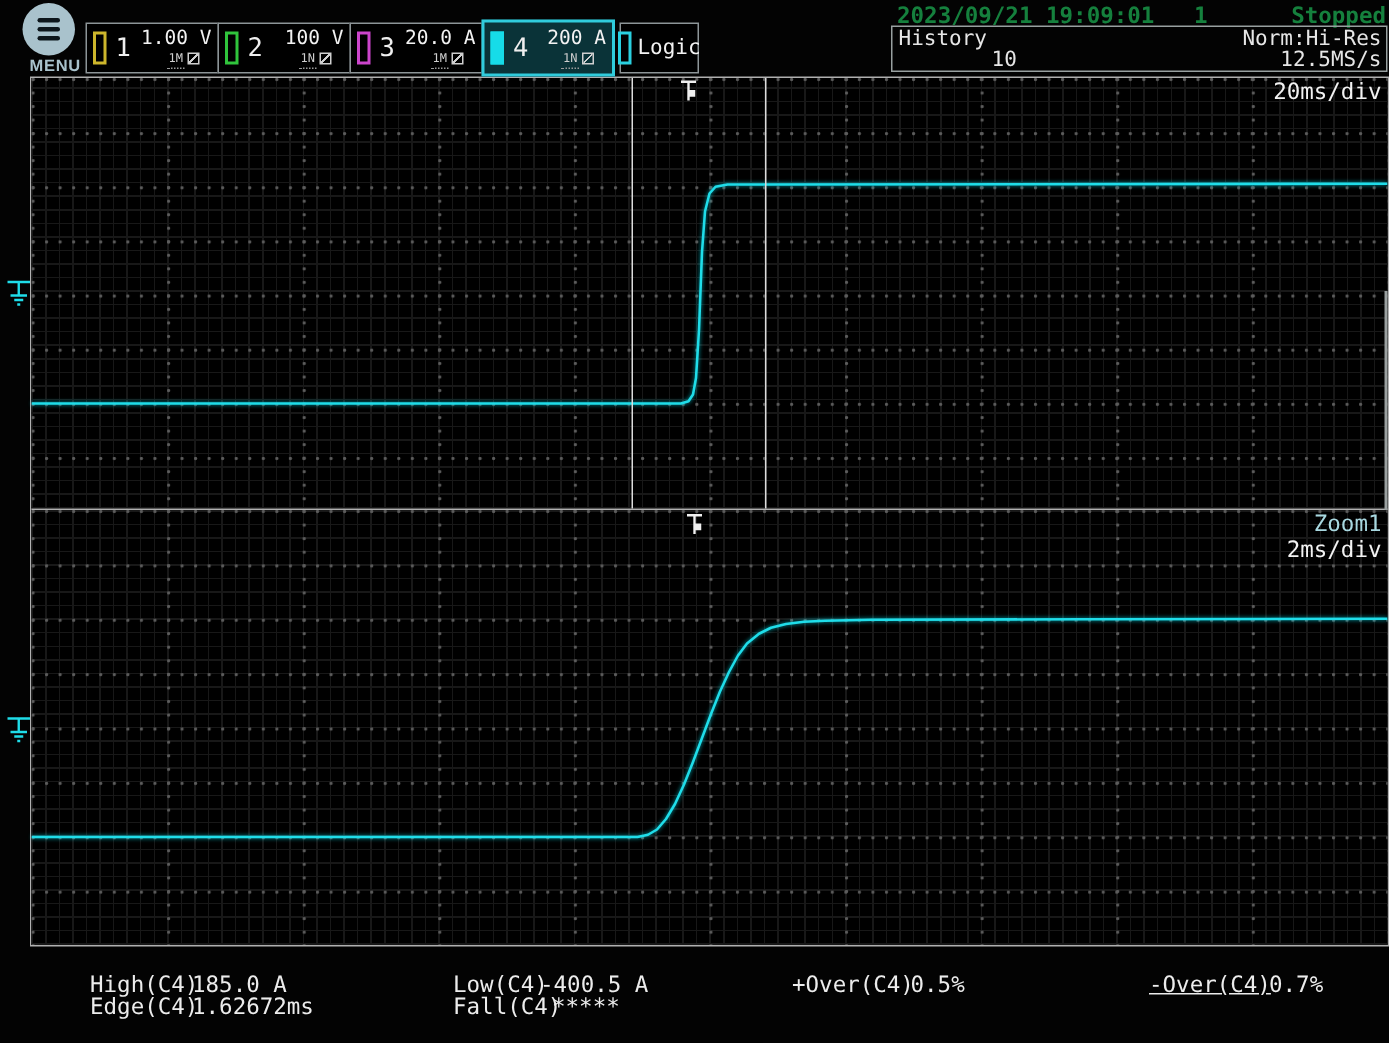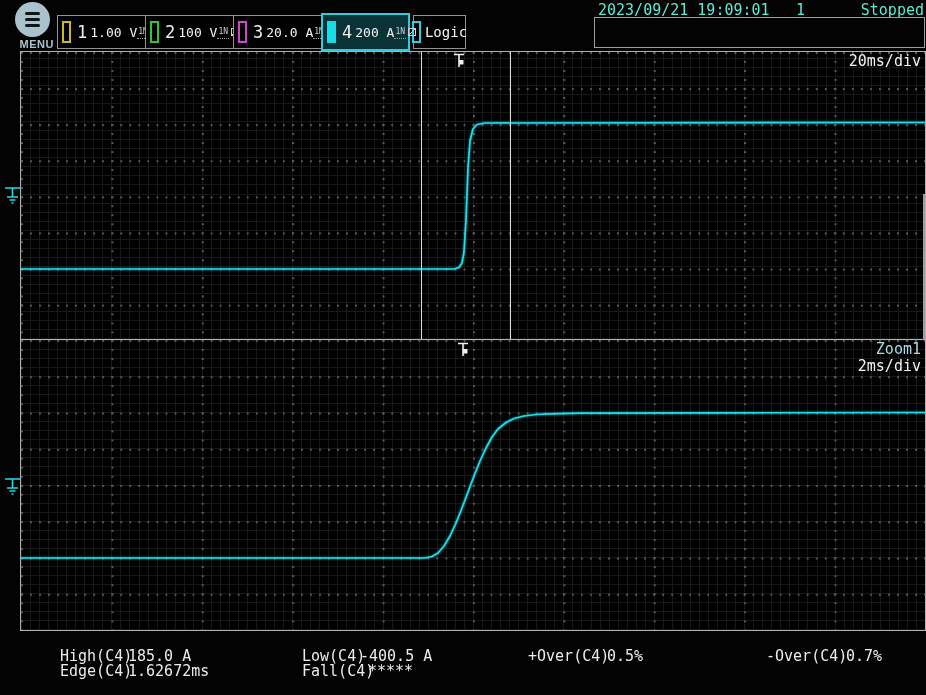--- a/index.html
+++ b/index.html
@@ -17,30 +17,30 @@
 
   .ch-strip { position:absolute; left:58px; top:15px; height:34px; display:flex; align-items:center; }
   .chbox { width:89px; height:34px; border:1px solid #8d9598; margin-left:-1px; background:#000;
            display:flex; align-items:center; padding:2px 4px; position:relative; z-index:1; }
   .chbox.active { height:38px; border:2px solid #30ccdc; background:#0a3338; z-index:2; }
   .chip { width:9px; height:22px; border:2px solid #888; flex:none; }
   .chip-1 { border-color:#cdb62c; } .chip-2 { border-color:#30c43c; }
   .chip-3 { border-color:#cc45cc; } .chip-4 { border-color:#16dce8; background:#16dce8; }
   .chip-logic { border-color:#2ad0e0; }
   .ch-num { font-size:17px; color:#efefef; margin:0 3px 0 6px; }
-  .ch-right { flex:1; display:flex; flex-direction:row; align-items:flex-end; line-height:13px; }
+  .ch-right { flex:1; display:flex; flex-direction:column; align-items:flex-end; line-height:13px; }
   .ch-scale { font-size:13px; color:#f2f2f2; white-space:nowrap; }
   .ch-coup { font-size:8px; color:#cfcfcf; display:flex; align-items:center; gap:2px; margin-right:8px; }
   .ch-coup .imp { border-bottom:1px dotted #9a9a9a; padding:0 1px; }
   .probe-ic { width:8px; height:8px; border:1px solid #cfcfcf; display:inline-block;
               background:linear-gradient(135deg, transparent 44%, #cfcfcf 44%, #cfcfcf 56%, transparent 56%); }
   .logicbox { width:53px; justify-content:center; margin-left:3px; }
   .logic-label { font-size:14px; color:#f2f2f2; margin-left:4px; }
 
-  .dt-row { position:absolute; top:1px; font-size:15px; color:#5eead4; white-space:nowrap; }
+  .dt-row { position:absolute; top:1px; font-size:15px; color:#15803d; white-space:nowrap;font-weight:bold; }
   .info-box { position:absolute; left:594px; top:17px; width:331px; height:31px;
               border:1px solid #98a0a0; display:flex; font-size:14px; line-height:14px; }
   .cell-trig { width:173px; border-right:1px solid #98a0a0; padding:1px 0 0 4px; }
   .trig-line1 { display:flex; align-items:center; gap:4px; white-space:nowrap; }
   .cell-acq { flex:1; padding:1px 3px 0 4px; }
   .acq-r1, .acq-r2 { display:flex; justify-content:space-between; white-space:nowrap; }
   .acq-r2 .hist-val { margin-left:62px; }
 
   
   .scope { position:absolute; left:20px; top:51px; width:906px; height:580px;
@@ -128,20 +128,30 @@
       <span class="chip chip-logic"></span>
       <span class="logic-label">Logic</span>
     </div>
   </div>
 
   <span class="dt-row" style="left:598px;">2023/09/21 19:09:01</span>
   <span class="dt-row" style="left:796px;">1</span>
   <span class="dt-row" style="right:2px;">Stopped</span>
 
   <div class="info-box">
+    <div class="cell-acq">
+      <div class="acq-r1">
+        <span>History</span>
+        <span>Norm:Hi-Res</span>
+      </div>
+      <div class="acq-r2">
+        <span class="hist-val">10</span>
+        <span>12.5MS/s</span>
+      </div>
+    </div>
   </div>
 
   <div class="scope">
 
     <div class="grat" id="grat-main">
       <svg class="wave" width="904" height="288" viewBox="0 0 904 288">
         <polyline id="wave-main" fill="none" stroke="#1fdde9" stroke-width="1.7" stroke-linejoin="round" points="0,217 433,217 438,215.5 441,211 443,200 445,168 447,116 449,89 452,77 456,72.5 464,71 904,70.5"></polyline>
       </svg>
       <div class="zline" style="left:400px;"></div>
       <div class="zline" style="left:489px;"></div>
@@ -178,16 +188,16 @@
   <span class="meas" style="left:60px;  top:649px;">High(C4)</span>
   <span class="meas" style="left:128px; top:649px;">185.0 A</span>
   <span class="meas" style="left:60px;  top:664px;">Edge(C4)</span>
   <span class="meas" style="left:128px; top:664px;">1.62672ms</span>
   <span class="meas" style="left:302px; top:649px;">Low(C4)</span>
   <span class="meas" style="left:360px; top:649px;">-400.5 A</span>
   <span class="meas" style="left:302px; top:664px;">Fall(C4)</span>
   <span class="meas" style="left:368px; top:664px;">*****</span>
   <span class="meas" style="left:528px; top:649px;">+Over(C4)</span>
   <span class="meas" style="left:607px; top:649px;">0.5%</span>
-  <span class="meas" style="left:766px; top:649px;">-Over(C4)</span>
+  <span class="meas" style="left:766px; top:649px;text-decoration:underline;">-Over(C4)</span>
   <span class="meas" style="left:846px; top:649px;">0.7%</span>
 
 </div>
 
 </body></html>

